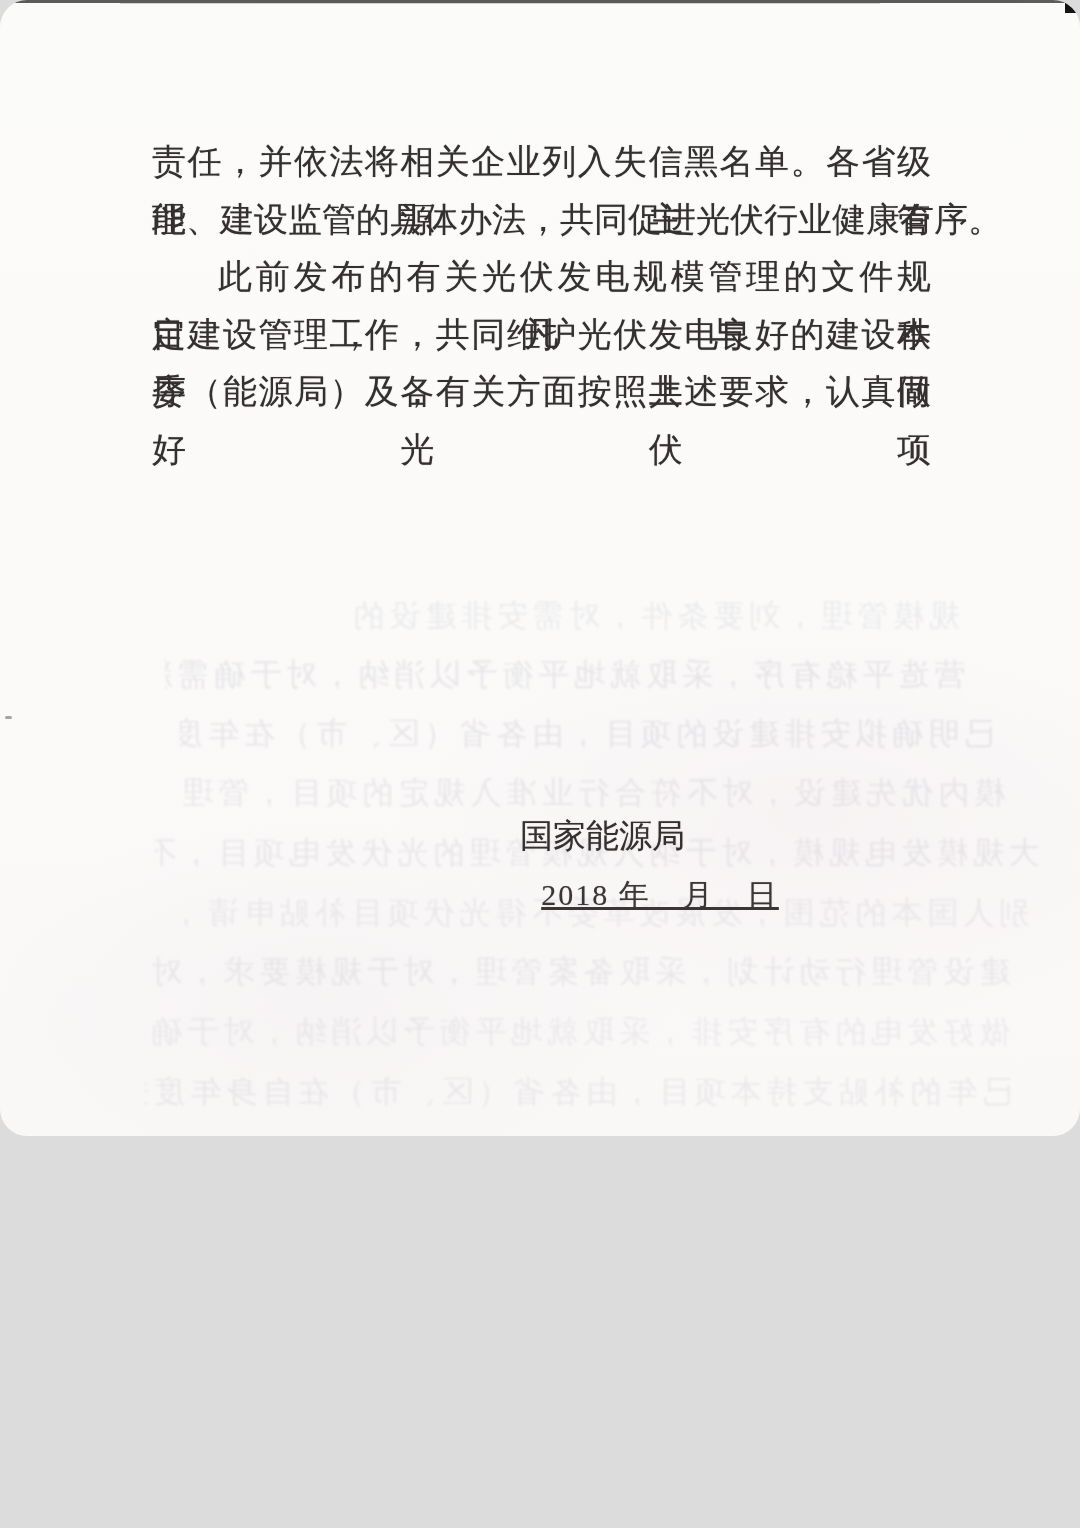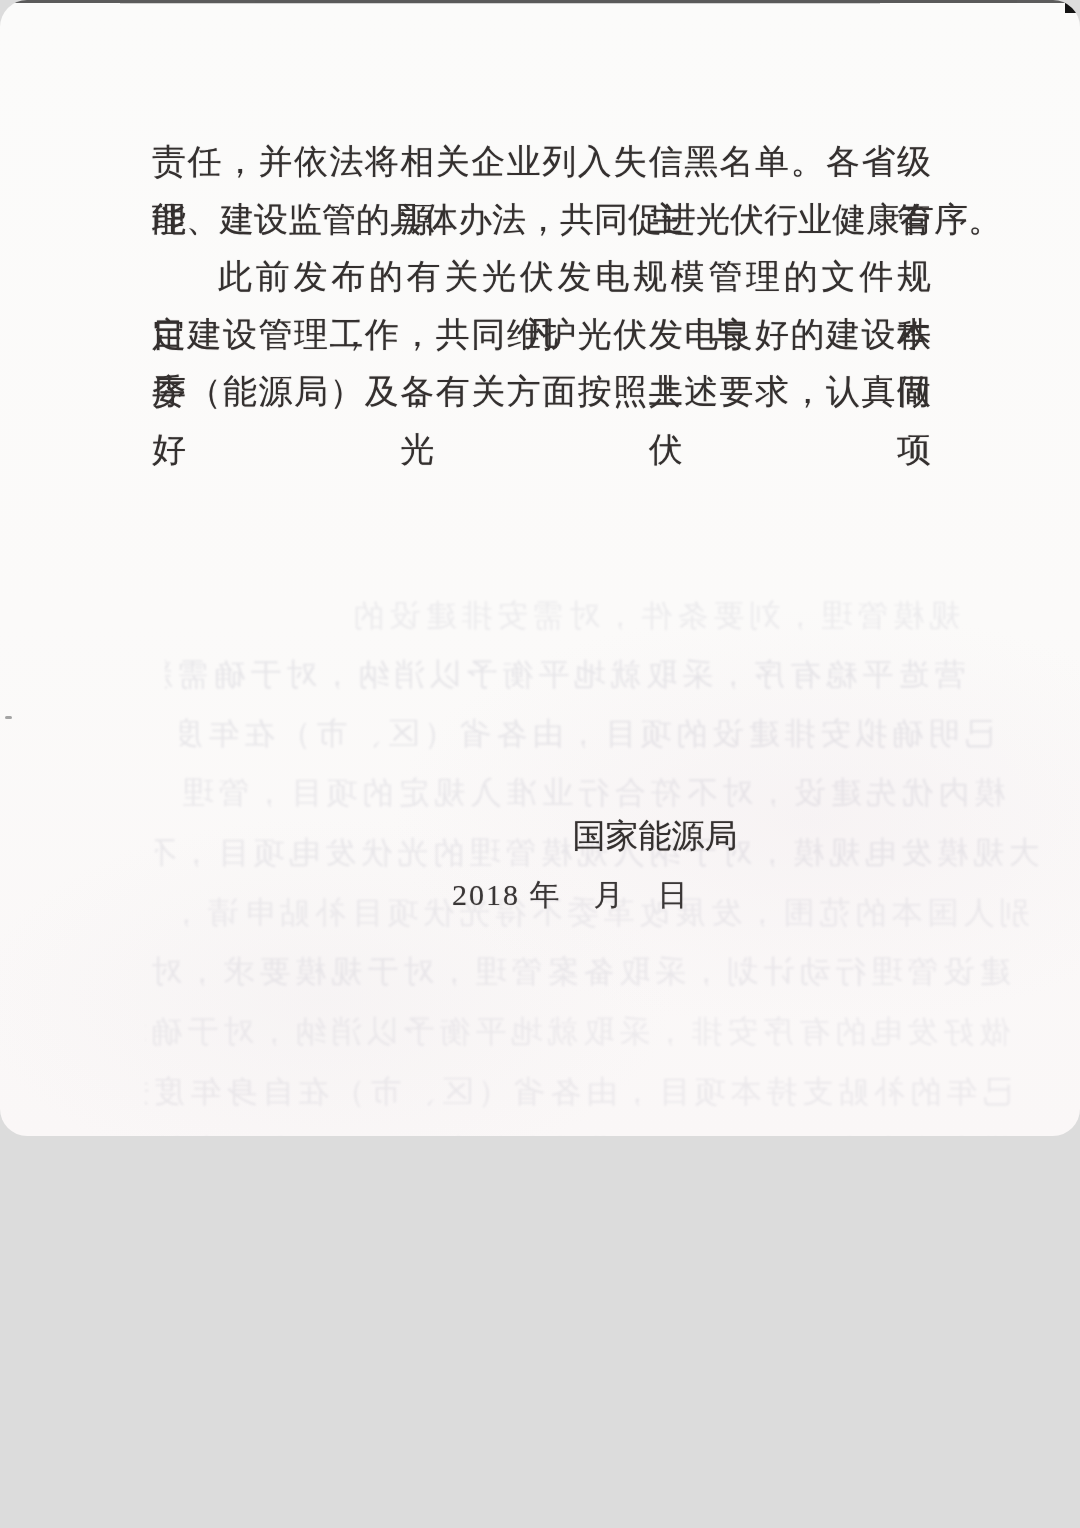--- a/index.html
+++ b/index.html
@@ -28,28 +28,29 @@
     font-size:34px;color:#34302f;
     text-shadow:0 0 1px rgba(45,40,40,.45);
     letter-spacing:0;
     white-space:nowrap;
   }
   .just{text-align:justify;text-align-last:justify;white-space:normal;}
   .indent{text-indent:66px;}
   
   .sig{
     position:absolute;top:816px;left:520px;width:270px;
-    text-align:center;font-size:33px;line-height:40px;color:#34302f;
+    text-align:left;font-size:33px;line-height:40px;color:#34302f;
     text-shadow:0 0 1px rgba(45,40,40,.45);
   }
   .date{
-    position:absolute;top:876px;left:452px;width:330px;
-    font-size:30px;line-height:38px;color:#3a3636;
+    position:absolute;top:876px;left:495px;width:330px;
+    text-align:center;font-size:30px;line-height:38px;color:#3a3636;
     text-shadow:0 0 1px rgba(45,40,40,.4);
     letter-spacing:2px;
+    text-decoration:underline;
   }
   
   .pageno{
     position:absolute;top:1412px;left:0;width:1068px;
     text-align:center;font-size:28px;color:#3d3d3d;
   }
   
   .ghost{
     position:absolute;
     transform:scaleX(-1);

